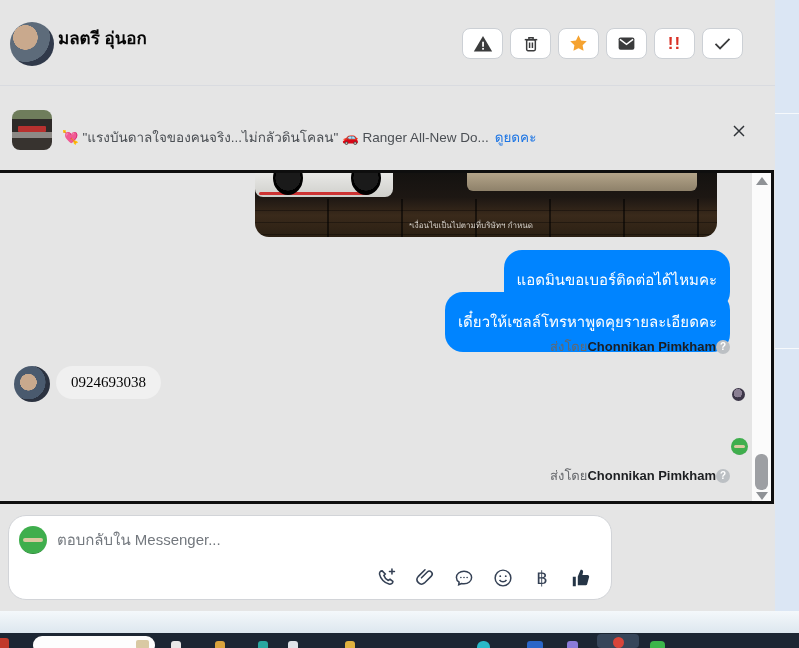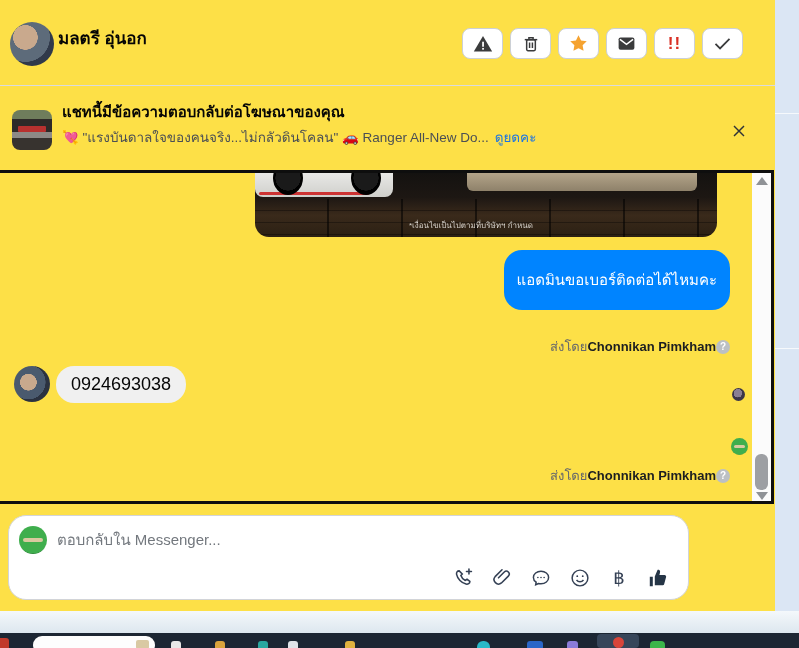--- a/index.html
+++ b/index.html
@@ -1,18 +1,18 @@
 <!DOCTYPE html>
 <html><head>
 <meta charset="utf-8">
 <style>
   * { margin:0; padding:0; box-sizing:border-box; }
   html,body { width:799px; height:648px; }
   body { font-family:"Liberation Sans","DejaVu Sans",sans-serif; }
-  #screen { position:relative; width:799px; height:648px; background:#fde047; overflow:hidden; }
+  #screen { position:relative; width:799px; height:648px; background:#e5e5e5; overflow:hidden; }
 
   
   .side-strip { position:absolute; left:775px; top:0; width:24px; height:633px; background:#dbe6f4; }
   .side-strip .seg { position:absolute; left:0; width:100%; height:1px; background:rgba(255,255,255,.75); }
 
   
   .hdr-avatar { position:absolute; left:10px; top:22px; width:44px; height:44px; border-radius:50%;
     background:radial-gradient(circle at 35% 35%, #c9a98d 0 30%, #5d6b7a 31% 60%, #30394a 61%); overflow:hidden; }
   .hdr-name { position:absolute; left:58px; top:24px; font-size:17px; font-weight:bold; color:#050505; }
   .hdr-sub { position:absolute; left:58px; top:48px; font-size:15px; color:#3a3b3c; display:flex; align-items:center; gap:7px; }
@@ -49,35 +49,35 @@
                repeating-linear-gradient(180deg, rgba(0,0,0,0) 0 11px, rgba(0,0,0,.35) 11px 12px); }
   .truck { position:absolute; top:0; }
   .t-white { left:0; width:138px; height:24px; background:linear-gradient(180deg,#e8e8e6,#cfcfcb); border-radius:0 0 8px 8px; }
   .t-white .stripe { position:absolute; left:4px; bottom:2px; width:110px; height:3px; background:#c33; border-radius:2px; }
   .t-tan { left:212px; width:230px; height:18px; background:linear-gradient(180deg,#b3a489,#8e816a); border-radius:0 0 6px 6px; }
   .wheel { position:absolute; top:-12px; width:30px; height:34px; background:radial-gradient(circle at 50% 50%, #1a1a1a 0 55%, #000 56%); border-radius:50%; }
   .ad-caption { position:absolute; left:0; right:30px; bottom:5px; text-align:center; font-size:8px; color:#d9d5cf; }
 
   
   .bubble-out { position:absolute; background:#0084ff; color:#fff; font-size:15px; padding:18px 13px; border-radius:18px; white-space:nowrap; }
-  .bubble-in { position:absolute; background:#f0f0f0; color:#050505; font-size:18px; padding:8px 15px; border-radius:18px; white-space:nowrap; }
+  .bubble-in { position:absolute; background:#f0f0f0; color:#050505; font-size:15px; padding:8px 15px; border-radius:18px; white-space:nowrap;font-family:Liberation Serif, serif; }
   .sent-by { position:absolute; display:flex; align-items:center; gap:0; font-size:13px; color:#65676b; }
   .sent-by b { color:#1c1e21; }
   .q-icon { width:14px; height:14px; border-radius:50%; background:#bcc0c4; color:#fff; font-size:10px; font-weight:bold;
     display:flex; align-items:center; justify-content:center; cursor:pointer; }
   .msg-avatar { position:absolute; left:14px; top:366px; width:36px; height:36px; border-radius:50%;
     background:radial-gradient(circle at 40% 45%, #c9a98d 0 28%, #4a5a6e 29% 58%, #2b3240 59%); }
   .seen-avatar { position:absolute; left:732px; top:388px; width:13px; height:13px; border-radius:50%;
     background:radial-gradient(circle at 45% 40%, #8a7f93 0 40%, #3c3648 41%); }
   .page-avatar-sm { position:absolute; left:731px; top:438px; width:17px; height:17px; border-radius:50%;
     background:radial-gradient(circle at 50% 45%, #3fae4d 0 70%, #2c8a3a 71%); overflow:hidden; }
   .page-avatar-sm::after, .composer-avatar::after { content:""; position:absolute; left:15%; top:42%; width:70%; height:16%; background:#d9c9a0; border-radius:2px; }
 
   
-  .composer { position:absolute; left:8px; top:515px; width:681px; height:85px; border:1px solid #d2d4d8; border-radius:18px; background:#fff; }
+  .composer { position:absolute; left:8px; top:515px; width:604px; height:85px; border:1px solid #d2d4d8; border-radius:18px; background:#fff; }
   .composer-avatar { position:absolute; left:10px; top:10px; width:28px; height:28px; border-radius:50%;
     background:radial-gradient(circle at 50% 45%, #3fae4d 0 70%, #2c8a3a 71%); overflow:hidden; }
   .composer input { position:absolute; left:48px; top:10px; width:480px; height:26px; border:none; outline:none; font-size:15px;
     font-family:"Liberation Sans","DejaVu Sans",sans-serif; color:#1c1e21; background:transparent; }
   .composer input::placeholder { color:#73787e; }
   .composer-tools { position:absolute; right:18px; bottom:9px; display:flex; align-items:center; gap:15px; }
   .tool { width:24px; height:24px; display:flex; align-items:center; justify-content:center; cursor:pointer; color:#344054; }
   .baht { font-size:18px; color:#344054; }
 
   
@@ -148,21 +148,20 @@
             <path d="M4 12.5l5.2 5.2L20 6.8"></path>
           </svg>
       </span>
     </div>
   </div>
   <div class="hdr-divider"></div>
 
   <div class="banner-thumb">
       <div class="tail"></div>
     </div>
-  <div class="banner-title">แชทนี้มีข้อความตอบกลับต่อโฆษณาของคุณ</div>
   <div class="banner-sub">
     <span>💘 "แรงบันดาลใจของคนจริง...ไม่กลัวดินโคลน" 🚗 Ranger All-New Do...</span><span class="banner-link">ดูยดคะ</span>
   </div>
   <div class="banner-close">
     <span>
       <svg width="20" height="20" viewBox="0 0 24 24" stroke="#2f3338" stroke-width="1.7">
           <path d="M6 6l12 12M18 6 6 18"></path>
         </svg>
     </span>
   </div>
@@ -181,20 +180,21 @@
         <div class="stripe"></div>
       </div>
     <div class="wheel" style="left:18px"></div>
     <div class="wheel" style="left:96px"></div>
     <div class="truck t-tan"></div>
 
     <div class="ad-caption">*เงื่อนไขเป็นไปตามที่บริษัทฯ กำหนด</div>
   </div>
 
   <div class="bubble-out" style="right:69px; top:250px;">แอดมินขอเบอร์ติดต่อได้ไหมคะ</div>
+  <div class="bubble-out" style="right:69px; top:292px;">เดี๋ยวให้เซลล์โทรหาพูดคุยรายละเอียดคะ</div>
 
   <div class="sent-by" style="right:69px; top:336px;">
     <span>ส่งโดย</span>
     <b>Chonnikan Pimkham</b>
     <span class="q-icon">?</span>
   </div>
 
   <div class="seen-avatar"></div>
 
   <div class="msg-avatar"></div>

